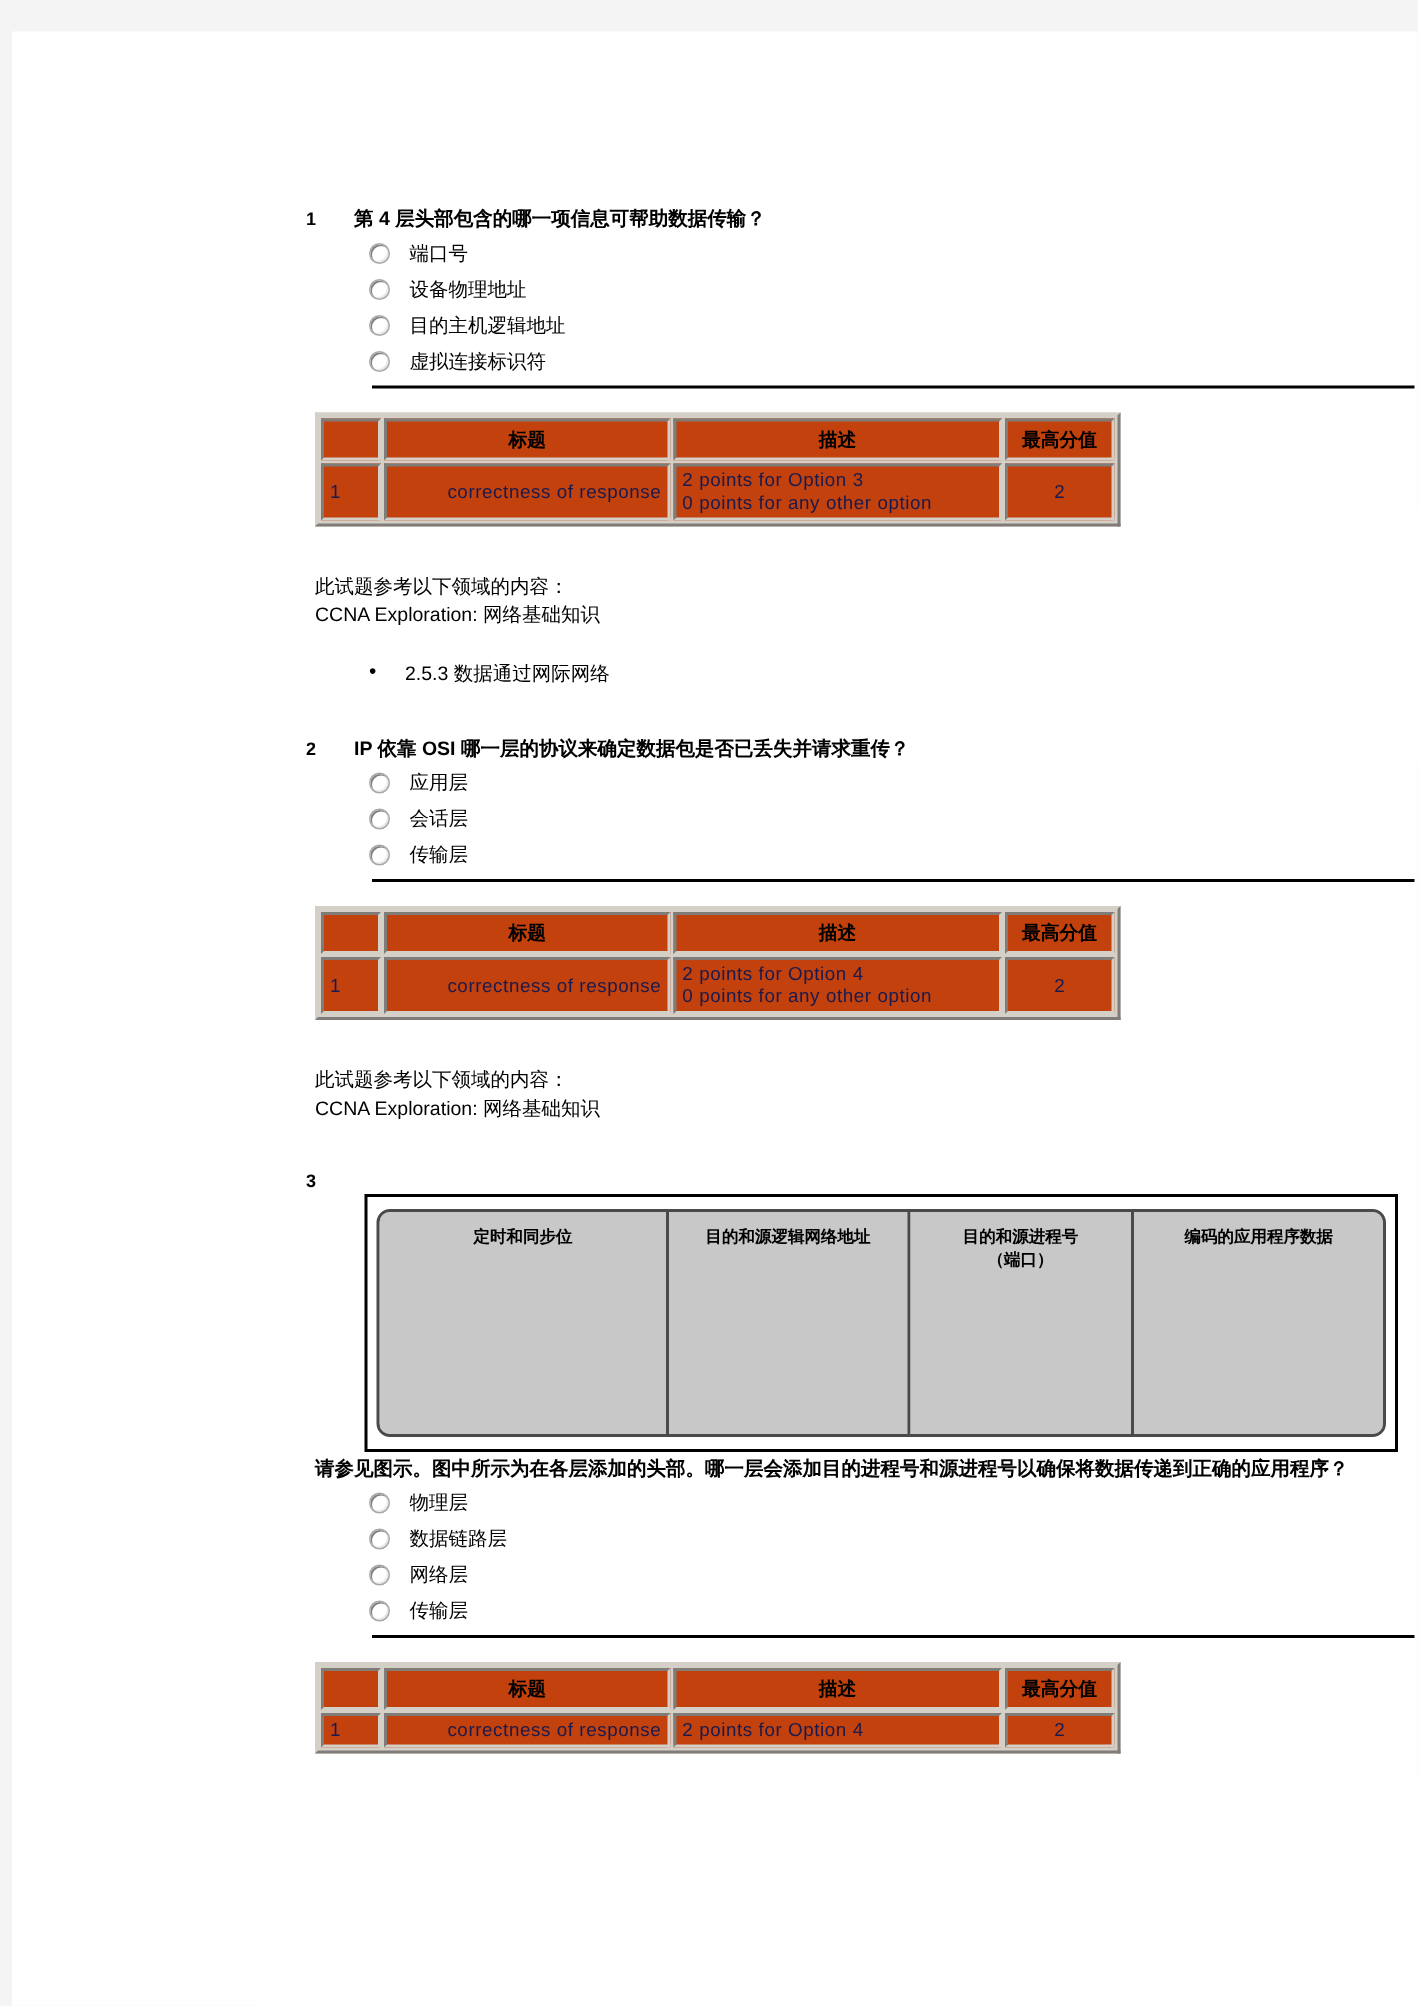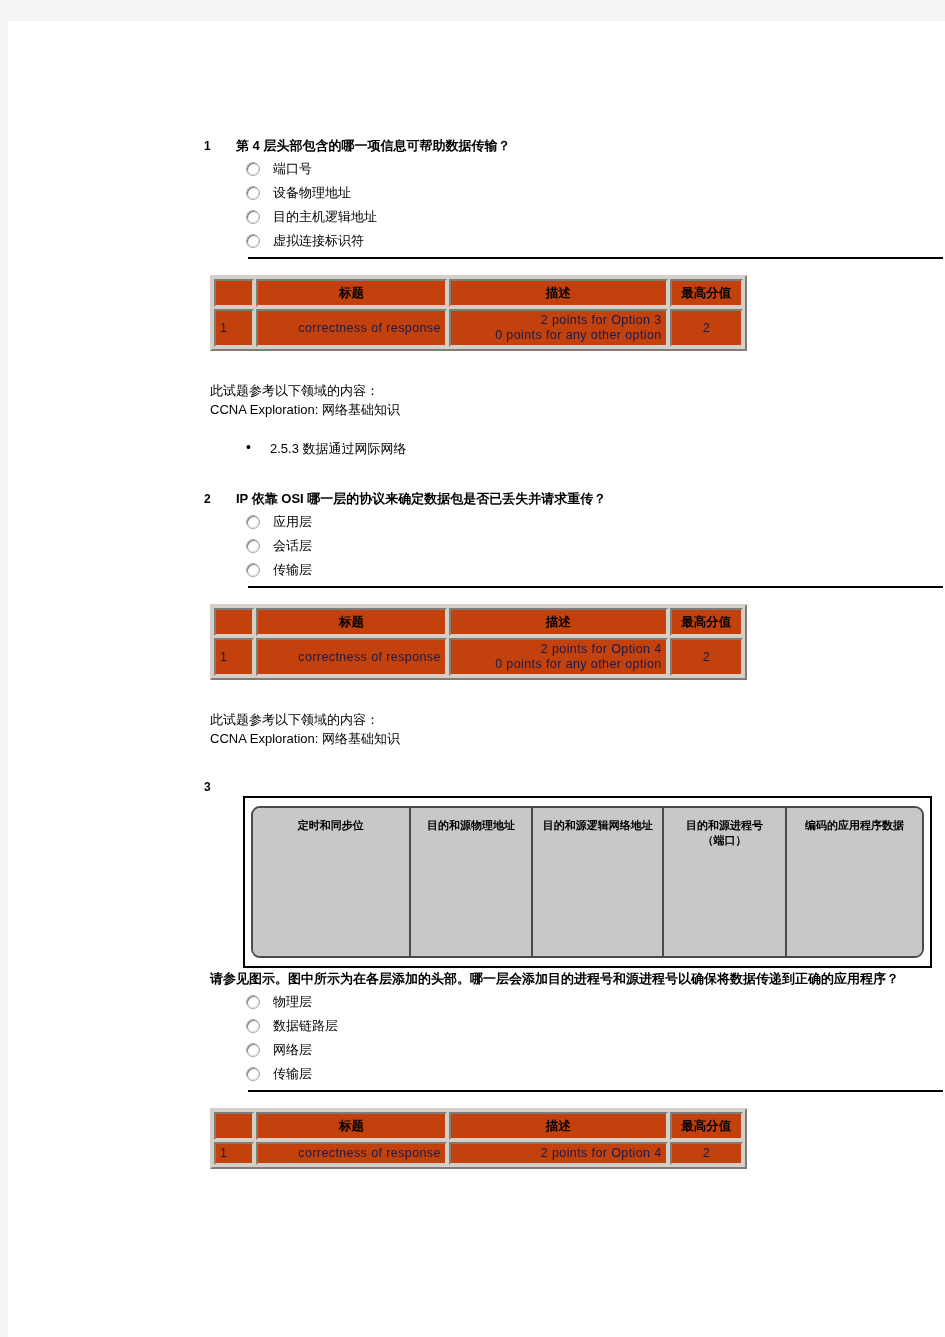--- a/index.html
+++ b/index.html
@@ -126,21 +126,21 @@
     font-weight: bold;
     color: #000;
     height: 20px;
   }
   .col-idx { width: 40px; }
   .col-title { width: 190px; }
   .col-desc { width: 218px; }
   .col-max { width: 73px; }
   td.c-idx { text-align: left; }
   td.c-title { text-align: right; letter-spacing: .4px; }
-  td.c-desc { text-align: right; letter-spacing: .4px; white-space: pre-line; }
+  td.c-desc { text-align: left; letter-spacing: .4px; white-space: pre-line; }
   td.c-max { text-align: center; color: #000; }
 
   
   .refs {
     padding-left: 202px;
     margin-top: 30px;
   }
   .ref-line {
     font-size: 13px;
     line-height: 19px;
@@ -335,21 +335,20 @@
         <div class="ref-line">CCNA Exploration: 网络基础知识</div>
       </div>
     </div>
 
     <div class="question" style="padding-top:30px;">
       <div class="q-num-plain">3</div>
 
       <div class="diagram-outer">
         <div class="diagram-inner">
           <div class="dcell w-a">定时和同步位</div>
-          <div class="dcell w-b">目的和源物理地址</div>
           <div class="dcell w-c">目的和源逻辑网络地址</div>
           <div class="dcell w-d" style="white-space:pre-line;">目的和源进程号
 （端口）</div>
           <div class="dcell w-e">编码的应用程序数据</div>
         </div>
       </div>
 
       <div class="q3-text">请参见图示。图中所示为在各层添加的头部。哪一层会添加目的进程号和源进程号以确保将数据传递到正确的应用程序？</div>
 
       <div class="options">

